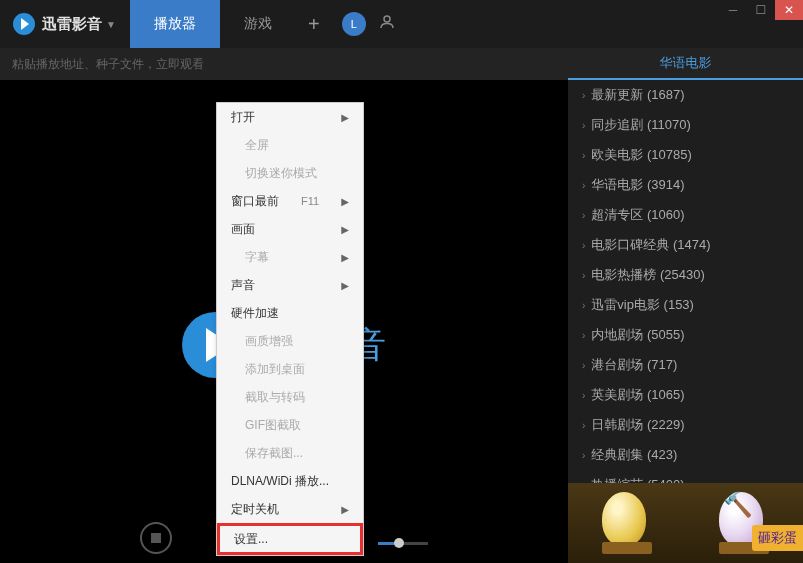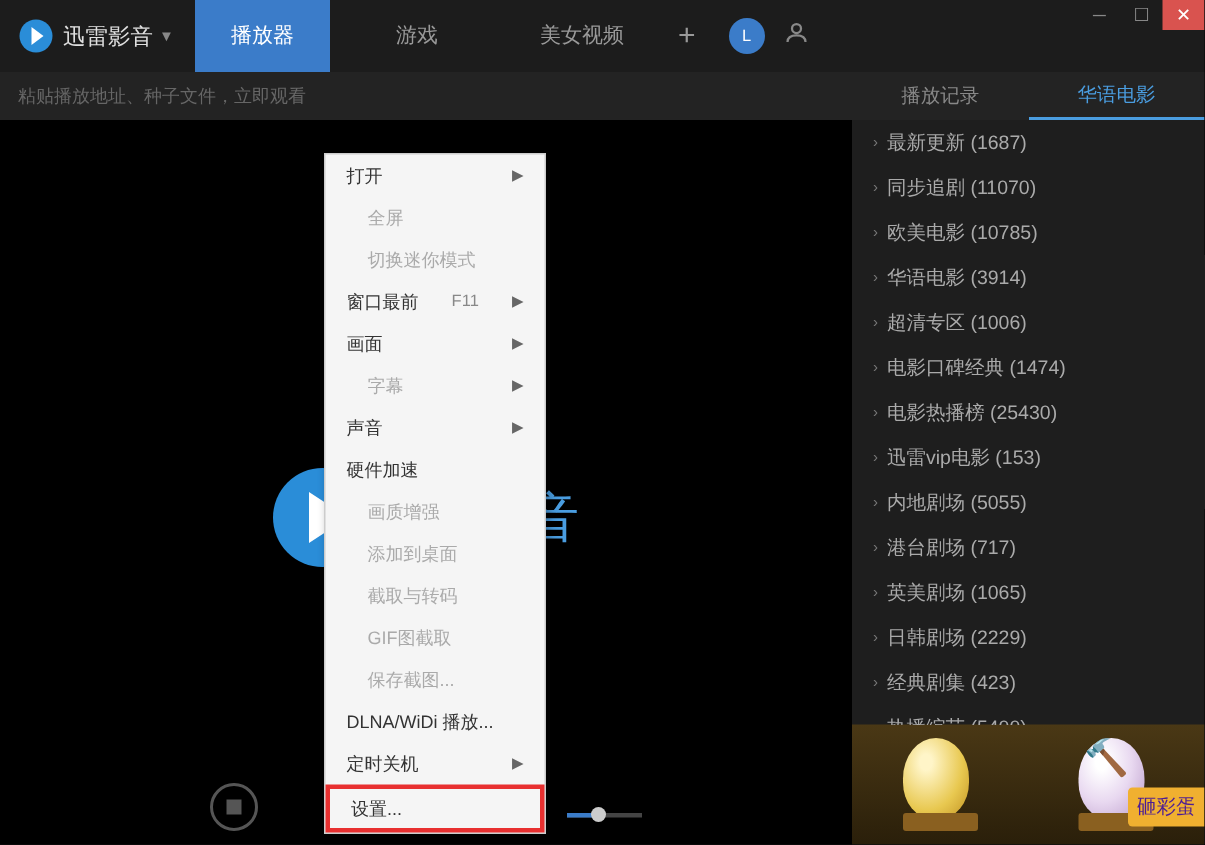--- a/index.html
+++ b/index.html
@@ -1,24 +1,24 @@
 <!DOCTYPE html>
 <html><head>
   <meta charset="utf-8">
   <style>
     * { margin: 0; padding: 0; box-sizing: border-box; font-family: "Microsoft YaHei", sans-serif; }
     body { width: 803px; height: 563px; background: #1a1a1a; overflow: hidden; position: relative; }
     
     .titlebar { height: 48px; background: #1c1c1c; display: flex; align-items: center; position: relative; }
     .logo-area { display: flex; align-items: center; padding-left: 12px; width: 130px; }
     .logo-icon { width: 24px; height: 24px; margin-right: 6px; }
-    .logo-text { color: #e0e0e0; font-size: 15px; }
+    .logo-text { color: #e0e0e0; font-size: 15px; font-weight: bold; }
     .menu-caret { color: #888; margin-left: 4px; font-size: 10px; }
     
-    .nav-tabs { display: flex; height: 48px; gap: 20px; }
+    .nav-tabs { display: flex; height: 48px; }
     .nav-tab { padding: 0 24px; display: flex; align-items: center; color: #999; font-size: 14px; cursor: pointer; }
     .nav-tab.active { background: #3b7cc9; color: #fff; }
     
     .add-btn { color: #999; font-size: 20px; padding: 0 12px; cursor: pointer; }
     
     .search-area { display: flex; align-items: center; background: #2a2a2a; border-radius: 16px; height: 30px; margin-left: 10px; padding: 0 12px; width: 150px; }
     .search-input { background: transparent; border: none; color: #888; font-size: 13px; flex: 1; outline: none; }
     .search-icon { color: #888; }
     
     .win-controls { position: absolute; right: 0; top: 0; display: flex; }
@@ -81,21 +81,20 @@
     <svg class="logo-icon" viewBox="0 0 24 24">
         <circle cx="12" cy="12" r="11" fill="#2a8dd8"></circle>
         <path d="M9 6 L9 18 L17 12 Z" fill="#fff"></path>
       </svg>
     <span class="logo-text">迅雷影音</span>
     <span class="menu-caret">▼</span>
   </div>
   <div class="nav-tabs">
     <div class="nav-tab active">播放器</div>
     <div class="nav-tab">游戏</div>
-    <div class="nav-tab">美女视频</div>
   </div>
   <div class="add-btn">+</div>
   <div class="header-icons">
     <div class="user-badge">L</div>
     <span class="user-icon">
       <svg width="18" height="18" viewBox="0 0 24 24" fill="none" stroke="#888" stroke-width="2">
           <circle cx="12" cy="8" r="4"></circle>
           <path d="M4 20 Q4 14 12 14 Q20 14 20 20"></path>
         </svg>
     </span>
@@ -129,21 +128,20 @@
     <div class="volume-area">
       <div class="volume-track">
           <div class="volume-filled"></div>
           <div class="volume-thumb"></div>
         </div>
     </div>
   </div>
 
   <div class="sidebar">
     <div class="sidebar-tabs">
-      <div class="sidebar-tab">播放记录</div>
       <div class="sidebar-tab active">华语电影</div>
     </div>
     <div class="category-list" id="category-list">
         <div class="category-item">
           <span class="category-chevron">›</span>
           <span>最新更新 (1687)</span>
         </div>
         <div class="category-item">
           <span class="category-chevron">›</span>
           <span>同步追剧 (11070)</span>
@@ -151,21 +149,21 @@
         <div class="category-item">
           <span class="category-chevron">›</span>
           <span>欧美电影 (10785)</span>
         </div>
         <div class="category-item">
           <span class="category-chevron">›</span>
           <span>华语电影 (3914)</span>
         </div>
         <div class="category-item">
           <span class="category-chevron">›</span>
-          <span>超清专区 (1006)</span>
+          <span>超清专区 (1060)</span>
         </div>
         <div class="category-item">
           <span class="category-chevron">›</span>
           <span>电影口碑经典 (1474)</span>
         </div>
         <div class="category-item">
           <span class="category-chevron">›</span>
           <span>电影热播榜 (25430)</span>
         </div>
         <div class="category-item">

